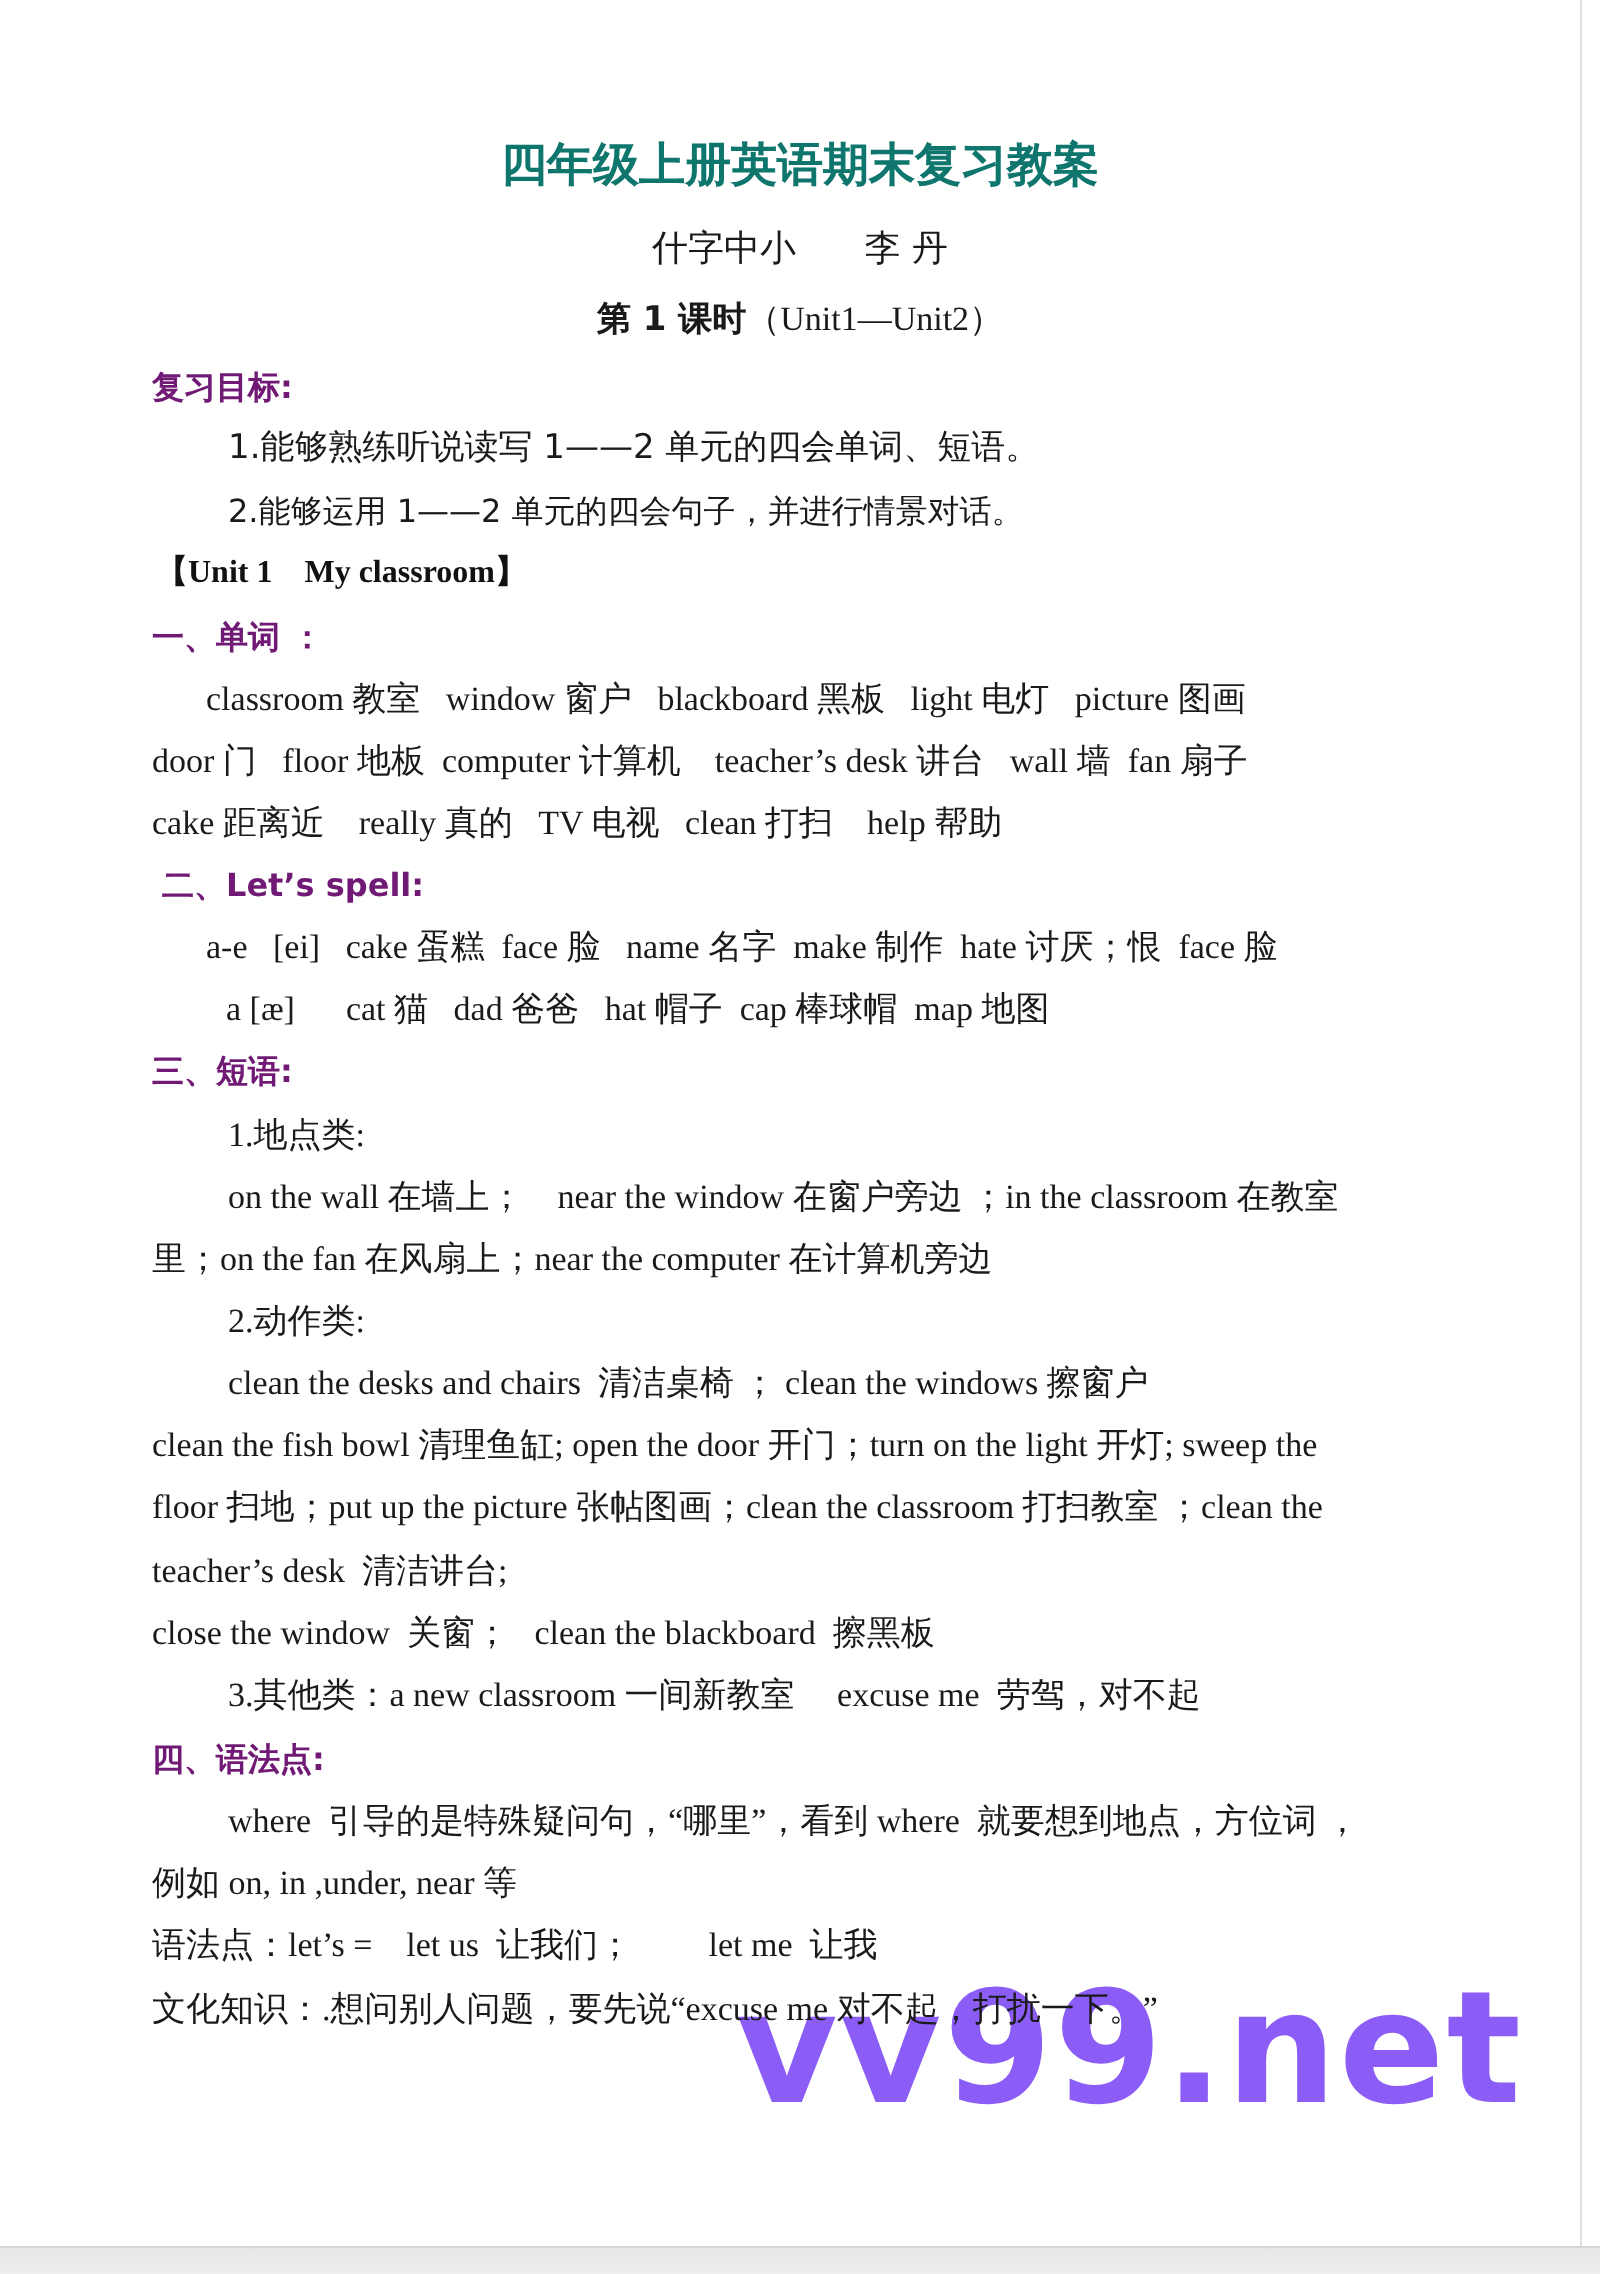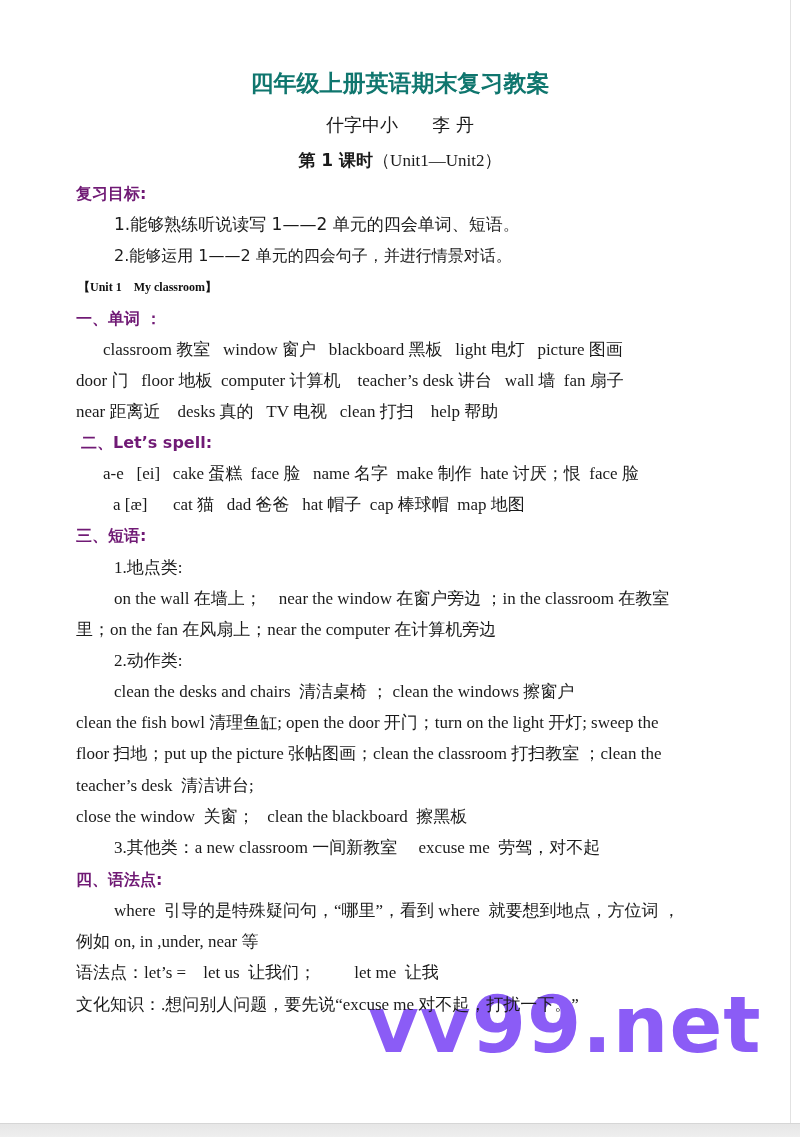--- a/index.html
+++ b/index.html
@@ -86,21 +86,21 @@
       font-weight: bold;
       font-size: 16px;
       line-height: 22px;
       white-space: pre;
       color: #701a75;
     }
     .unit-heading {
       position: absolute;
       font-family: "Liberation Serif", "DejaVu Serif", serif;
       font-weight: bold;
-      font-size: 12px;
+      font-size: 16px;
       line-height: 22px;
       white-space: pre;
       color: #111;
     }
     .watermark {
       position: absolute;
       left: 368px;
       top: 985px;
       font-family: "DejaVu Sans", "Liberation Sans", sans-serif;
       font-weight: bold;
@@ -128,21 +128,21 @@
 
     <div class="heading" style="left:76px; top:183px;">复习目标:</div>
     <div class="line cjk" style="left:114px; top:213px; font-size:17px;">1.能够熟练听说读写 1——2 单元的四会单词、短语。</div>
     <div class="line cjk" style="left:114px; top:245px; font-size:16px;">2.能够运用 1——2 单元的四会句子，并进行情景对话。</div>
 
     <div class="unit-heading" style="left:78px; top:276px;">【Unit 1    My classroom】</div>
 
     <div class="heading" style="left:76px; top:308px;">一、单词 ：</div>
     <div class="line" style="left:103px; top:339px;">classroom 教室   window 窗户   blackboard 黑板   light 电灯   picture 图画</div>
     <div class="line" style="left:76px; top:370px;">door 门   floor 地板  computer 计算机    teacher’s desk 讲台   wall 墙  fan 扇子</div>
-    <div class="line" style="left:76px; top:401px;">near 距离近    desks 真的   TV 电视   clean 打扫    help 帮助</div>
+    <div class="line" style="left:76px; top:401px;">cake 距离近    really 真的   TV 电视   clean 打扫    help 帮助</div>
 
     <div class="heading" style="left:81px; top:432px;">二、Let’s spell:</div>
     <div class="line" style="left:103px; top:463px;">a-e   [ei]   cake 蛋糕  face 脸   name 名字  make 制作  hate 讨厌；恨  face 脸</div>
     <div class="line" style="left:113px; top:494px;">a [æ]      cat 猫   dad 爸爸   hat 帽子  cap 棒球帽  map 地图</div>
 
     <div class="heading" style="left:76px; top:525px;">三、短语:</div>
     <div class="line" style="left:114px; top:557px;">1.地点类:</div>
     <div class="line" style="left:114px; top:588px;">on the wall 在墙上；    near the window 在窗户旁边 ；in the classroom 在教室</div>
     <div class="line" style="left:76px; top:619px;">里；on the fan 在风扇上；near the computer 在计算机旁边</div>
 

